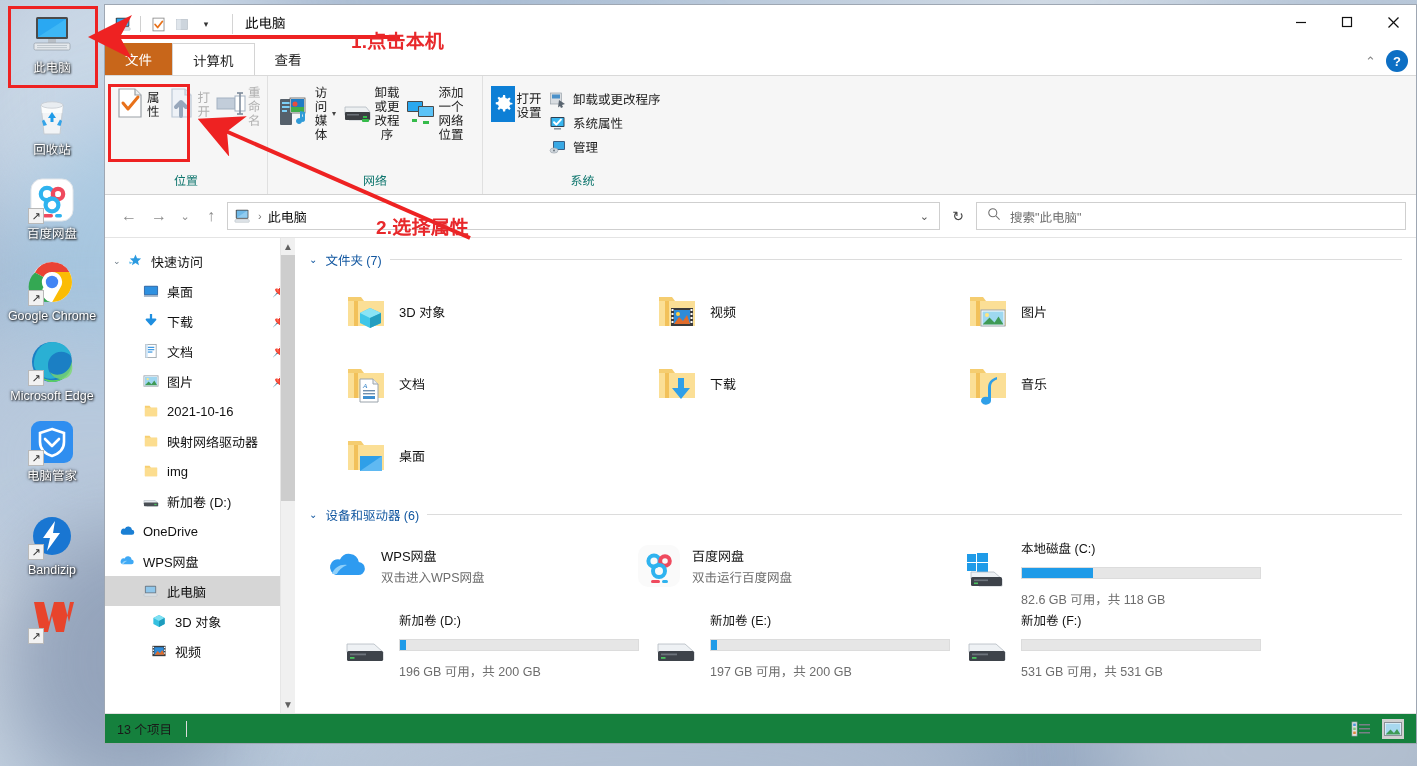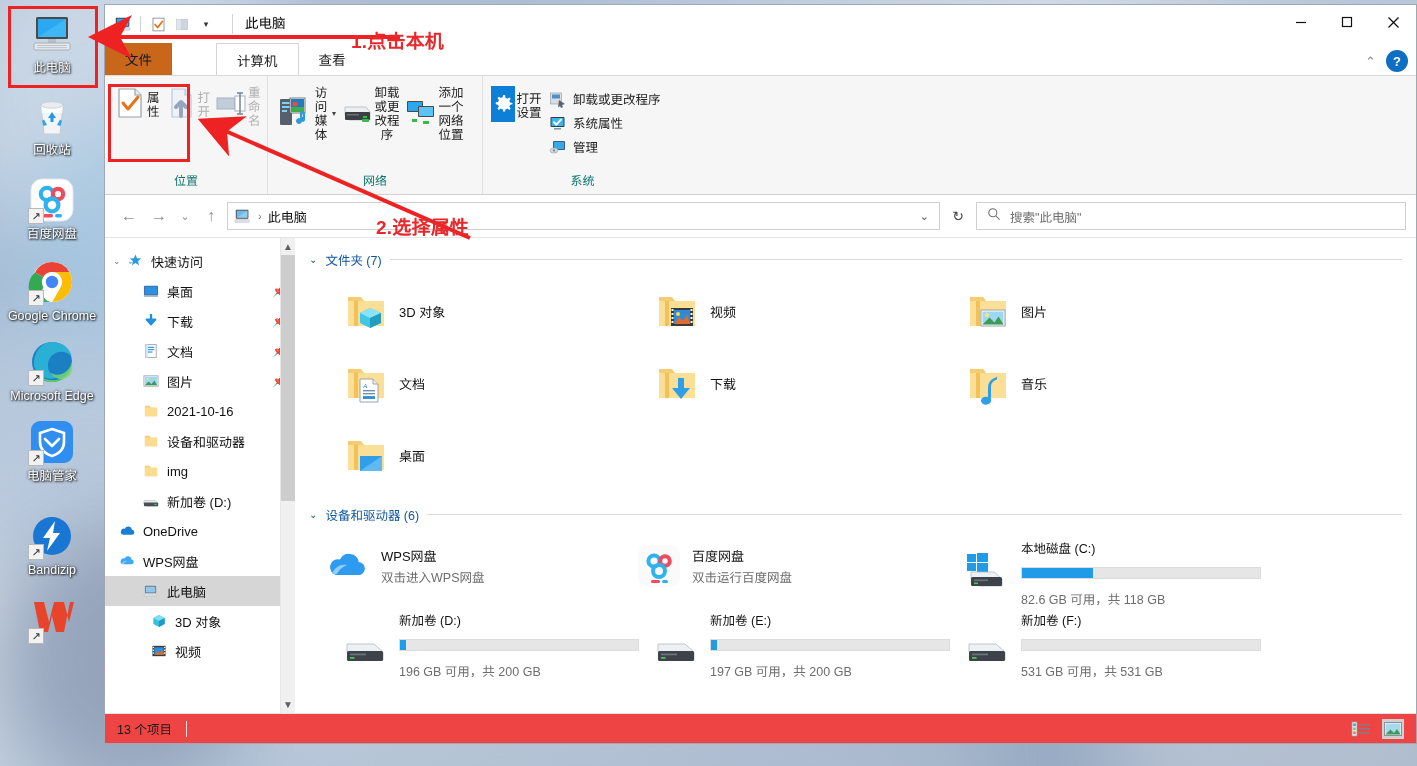--- a/index.html
+++ b/index.html
@@ -68,22 +68,22 @@
   .winbtn { width:46px; height:34px; display:flex; align-items:center; justify-content:center;
             font-size:15px; color:#111; }
   .winbtn.close { font-size:17px; }
 
   
   #tabstrip { height:32px; display:flex; align-items:flex-end; position:relative; flex:none; background:#fff;}
   .tab {
     height:32px; padding:0 20px; display:flex; align-items:center;
     font-size:13.5px; color:#222; background:#fff; cursor:default;
   }
-  .tab.file { background:#c8661a; color:#0f172a; font-weight:normal; }
-  .tab.active { background:#fff; border:1px solid #d4d4d4; border-bottom:none;margin-left:44px; }
+  .tab.file { background:#c8661a; color:#ffffff; font-weight:normal; }
+  .tab.active { background:#fff; border:1px solid #d4d4d4; border-bottom:none; }
   #ribbon-right { position:absolute; right:8px; bottom:3px; display:flex; align-items:center; gap:10px; }
   .chev-up { font-size:13px; color:#8a8a8a; }
   .help-btn {
     width:22px; height:22px; border-radius:50%; background:#0d6fc4; color:#fff;
     font-size:13px; display:flex; align-items:center; justify-content:center; font-weight:bold;
   }
 
   
   #ribbon {
     height:120px; background:#f6f6f6; border-top:1px solid #d9d9d9; border-bottom:1px solid #d2d2d2;
@@ -167,21 +167,21 @@
   .drive-info { display:flex; flex-direction:column; gap:10px; padding-top:2px; min-width:0; }
   .drive-info .dname { font-size:12.5px; color:#111; }
   .drive-info .dsub { font-size:12.5px; color:#6d6d6d; }
   .bar { width:240px; height:12px; background:#e6e6e6; border:1px solid #dcdcdc; }
   .bar > i { display:block; height:100%; background:#1f9be8; }
   .cloud-sub { font-size:12.5px; color:#6d6d6d; }
 
   
   #statusbar {
     height:30px; border-top:1px solid #e2e2e2; display:flex; align-items:center;
-    padding:12px 12px; font-size:12.5px; color:#1a1a1a; flex:none; background:#ef4444; position:relative;
+    padding:12px 12px; font-size:12.5px; color:#1a1a1a; flex:none; background:#15803d; position:relative;
   }
   #statusbar .vsep { width:1px; height:16px; background:#dcdcdc; margin-left:14px; }
   #viewbtns { position:absolute; right:12px; top:0; height:30px; display:flex; align-items:center; gap:10px; }
   .viewbtn { width:22px; height:20px; display:flex; align-items:center; justify-content:center; }
   .viewbtn.active { background:#d0d0d0; }
 
   
   .anno-text {
     position:absolute; color:#e8282b; font-size:19px; font-weight:bold;
     letter-spacing:.2px; white-space:nowrap; z-index:60;
@@ -629,21 +629,21 @@
           <span>2021-10-16</span>
         </div>
 
         <div class="navitem ind1">
           <span class="ni">
             <svg viewBox="0 0 17 17" width="16" height="16">
               <path d="M2 3 h5 l1.4 2 H15 v9 H2 Z" fill="#f7cf72"></path>
               <path d="M2 5 h13 v9 H2 Z" fill="#fcdd8f"></path>
             </svg>
           </span>
-          <span>设备和驱动器</span>
+          <span>映射网络驱动器</span>
         </div>
 
         <div class="navitem ind1">
           <span class="ni">
             <svg viewBox="0 0 17 17" width="16" height="16">
               <path d="M2 3 h5 l1.4 2 H15 v9 H2 Z" fill="#f7cf72"></path>
               <path d="M2 5 h13 v9 H2 Z" fill="#fcdd8f"></path>
             </svg>
           </span>
           <span>img</span>

